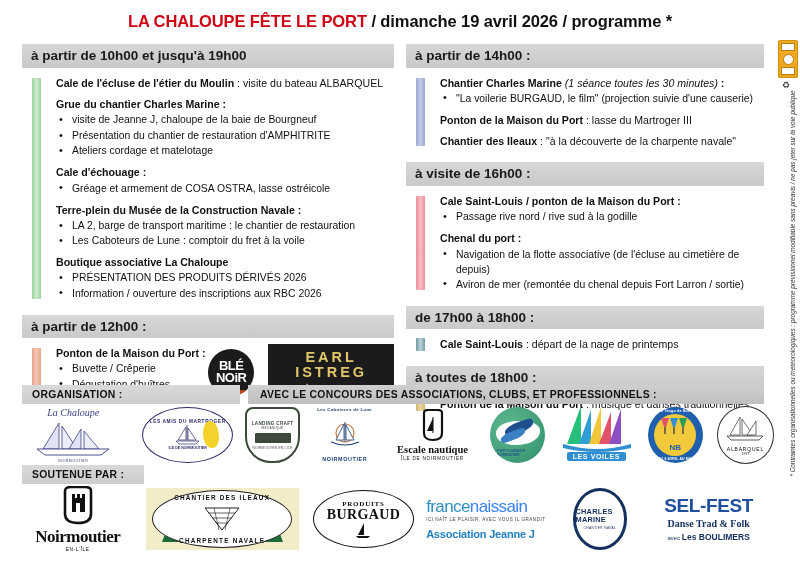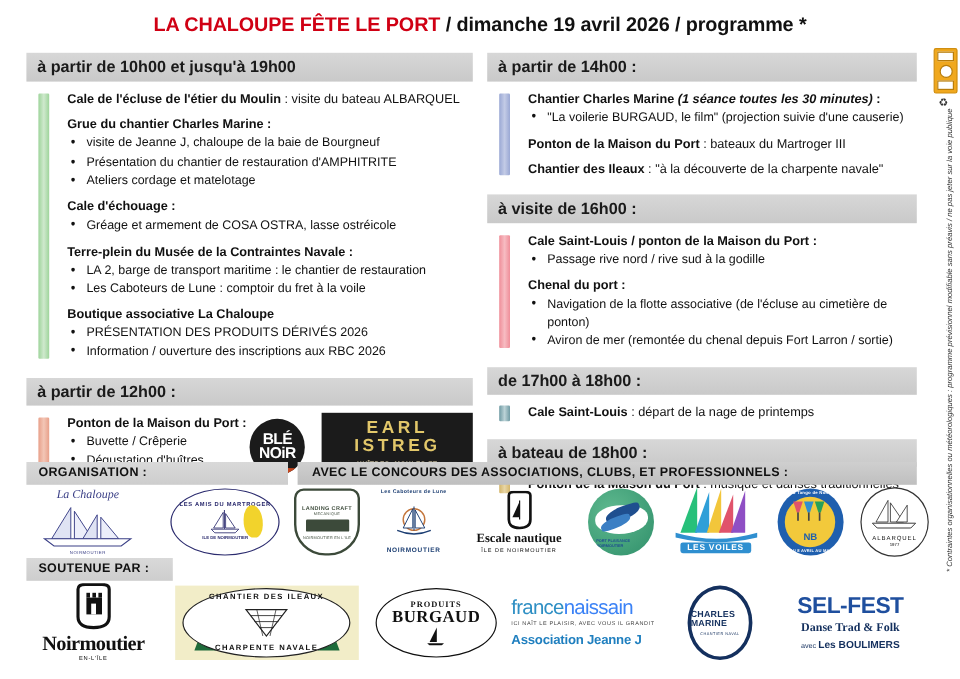--- a/index.html
+++ b/index.html
@@ -45,21 +45,21 @@
   .accent.salmon{ background:linear-gradient(to right,#e8a08a,#f3c6b6,#e8a08a); }
   .accent.blue  { background:linear-gradient(to right,#9aa8d4,#c3cbe6,#9aa8d4); }
   .accent.pink  { background:linear-gradient(to right,#ef8e99,#f7bcc2,#ef8e99); }
   .accent.teal  { background:linear-gradient(to right,#6f9aa3,#bcd3d7,#6f9aa3); }
   .accent.tan   { background:linear-gradient(to right,#d3b56a,#e8d6a6,#d3b56a); }
   .accent.short { bottom:auto; height:13px; top:1px; }
 
   .hd { font-size:10.6px; font-weight:bold; line-height:1.35; margin-top:7px; }
   .hd:first-child { margin-top:0; }
   .hd .norm { font-weight:normal; }
-  .hd .ital { font-style:italic; font-weight:bold; }
+  .hd .ital { font-style:italic; font-weight:normal; }
   ul.items { list-style:none; margin:1px 0 0 0; padding:0; }
   ul.items li {
     font-size:10.4px; line-height:1.45; position:relative; padding-left:16px;
   }
   ul.items li:before {
     content:"\2022"; position:absolute; left:3px; top:-0.5px; font-size:11px;
   }
   .oneline { font-size:10.6px; font-weight:bold; line-height:1.35; }
   .oneline .norm { font-weight:normal; }
 
@@ -270,21 +270,21 @@
       <ul class="items">
         <li>Présentation du chantier de restauration d'AMPHITRITE</li>
         <li>Ateliers cordage et matelotage</li>
       </ul>
 
       <div class="hd">Cale d'échouage :</div>
       <ul class="items">
         <li>Gréage et armement de COSA OSTRA, lasse ostréicole</li>
       </ul>
 
-      <div class="hd">Terre-plein du Musée de la Contraintes Navale :</div>
+      <div class="hd">Terre-plein du Musée de la Construction Navale :</div>
       <ul class="items">
         <li>LA 2, barge de transport maritime : le chantier de restauration</li>
         <li>Les Caboteurs de Lune : comptoir du fret à la voile</li>
       </ul>
 
       <div class="hd">Boutique associative La Chaloupe</div>
       <ul class="items">
         <li>PRÉSENTATION DES PRODUITS DÉRIVÉS 2026</li>
         <li>Information / ouverture des inscriptions aux RBC 2026</li>
       </ul>
@@ -315,45 +315,45 @@
 
   <div class="col-right">
 
     <div class="band">à partir de 14h00 :</div>
     <div class="block">
       <div class="accent blue"></div>
       <div class="hd"><span>Chantier Charles Marine</span><span class="ital"> (1 séance toutes les 30 minutes)</span><span> :</span></div>
       <ul class="items">
         <li>"La voilerie BURGAUD, le film" (projection suivie d'une causerie)</li>
       </ul>
-      <div class="hd"><span>Ponton de la Maison du Port</span><span class="norm"> : bateaux du Martroger III</span></div>
+      <div class="hd"><span>Ponton de la Maison du Port</span><span class="norm"> : lasse du Martroger III</span></div>
       <div class="hd"><span>Chantier des Ileaux</span><span class="norm"> : "à la découverte de la charpente navale"</span></div>
     </div>
 
     <div class="band" style="margin-top:14px;">à visite de 16h00 :</div>
     <div class="block">
       <div class="accent pink"></div>
       <div class="hd">Cale Saint-Louis / ponton de la Maison du Port :</div>
       <ul class="items">
         <li>Passage rive nord / rive sud à la godille</li>
       </ul>
       <div class="hd">Chenal du port :</div>
       <ul class="items">
-        <li>Navigation de la flotte associative (de l'écluse au cimetière de ponton)</li>
+        <li>Navigation de la flotte associative (de l'écluse au cimetière de depuis)</li>
         <li>Aviron de mer (remontée du chenal depuis Fort Larron / sortie)</li>
       </ul>
     </div>
 
     <div class="band" style="margin-top:14px;">de 17h00 à 18h00 :</div>
     <div class="block">
       <div class="accent teal short"></div>
       <div class="oneline"><span>Cale Saint-Louis</span><span class="norm"> : départ de la nage de printemps</span></div>
     </div>
 
-    <div class="band" style="margin-top:14px;">à bateau de 18h00 :</div>
+    <div class="band" style="margin-top:14px;">à toutes de 18h00 :</div>
     <div class="block">
       <div class="accent tan short"></div>
       <div class="oneline"><span>Ponton de la Maison du Port</span><span class="norm"> : musique et danses traditionnelles</span></div>
     </div>
   </div>
 
   <div class="foot-left-band">ORGANISATION :</div>
   <div class="foot-right-band">AVEC LE CONCOURS DES ASSOCIATIONS, CLUBS, ET PROFESSIONNELS  :</div>
   <div class="foot-sout-band">SOUTENUE PAR :</div>
 

